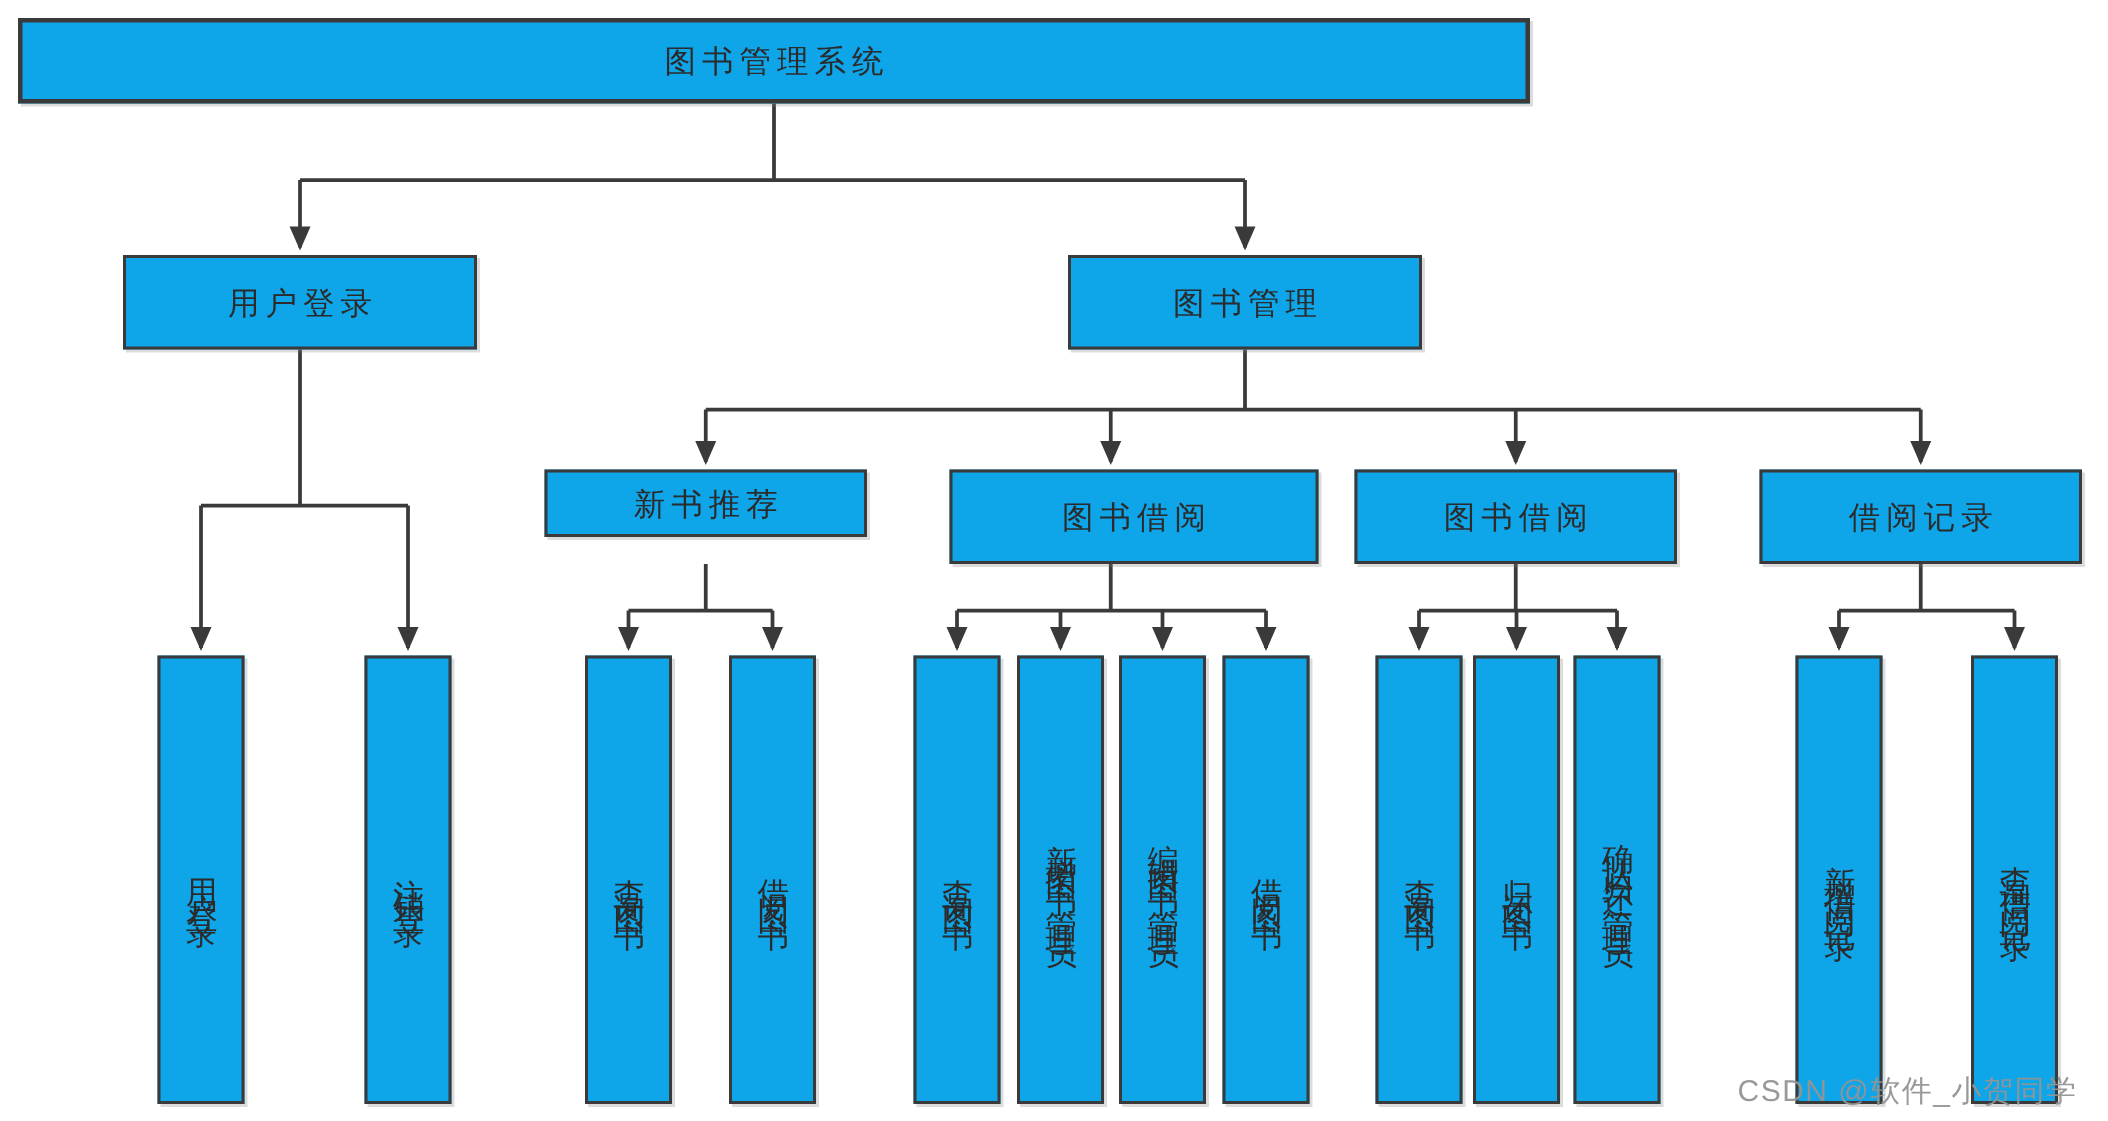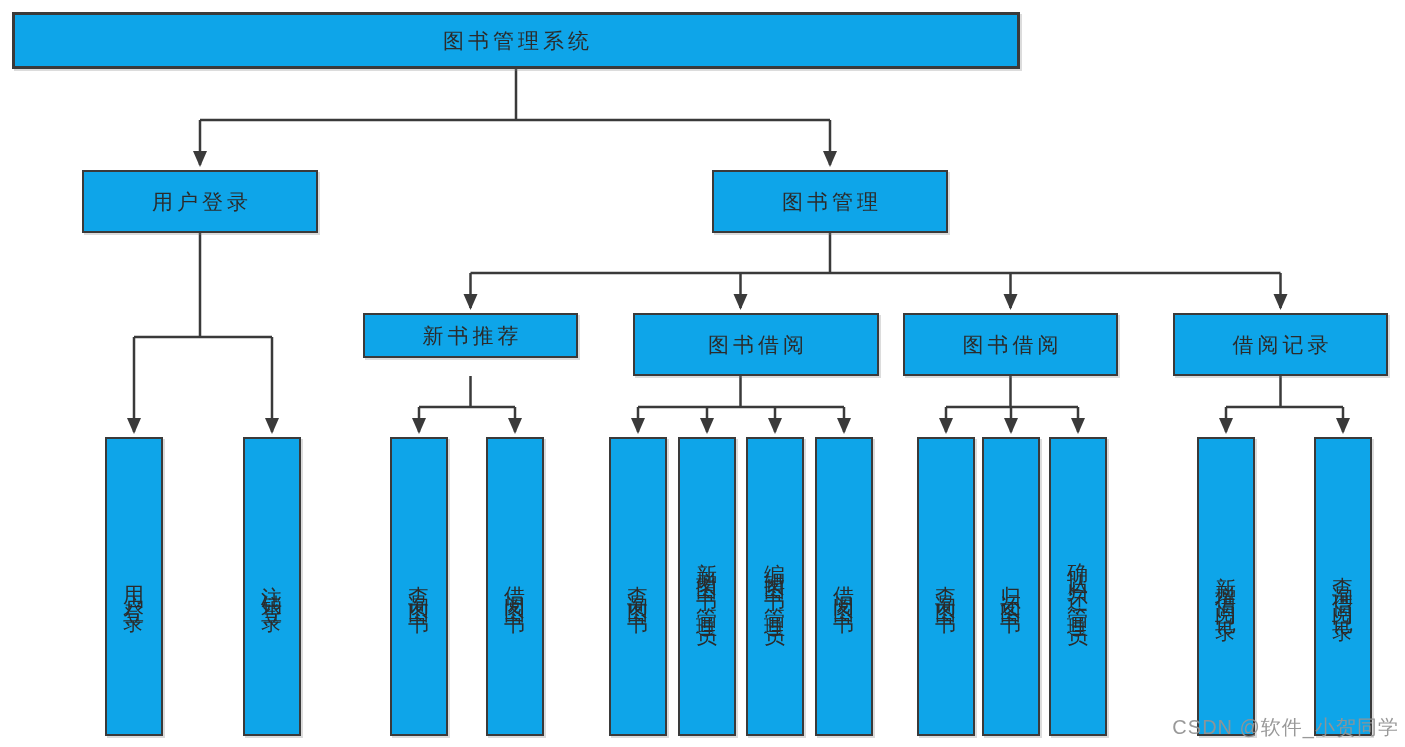--- a/index.html
+++ b/index.html
@@ -36,21 +36,21 @@
   .box.v {
     writing-mode: vertical-rl;
     text-orientation: mixed;
     letter-spacing: 9px;
     text-indent: 0;
     white-space: normal;
     line-height: 1;
   }
   .watermark {
     position: absolute;
-    right: 6px;
+    right: 20px;
     bottom: 6px;
     font-size: 20px;
     letter-spacing: 1px;
     color: rgba(148,148,148,0.95);
   }
 </style>
 </head>
 <body>
 
 <div class="canvas">

